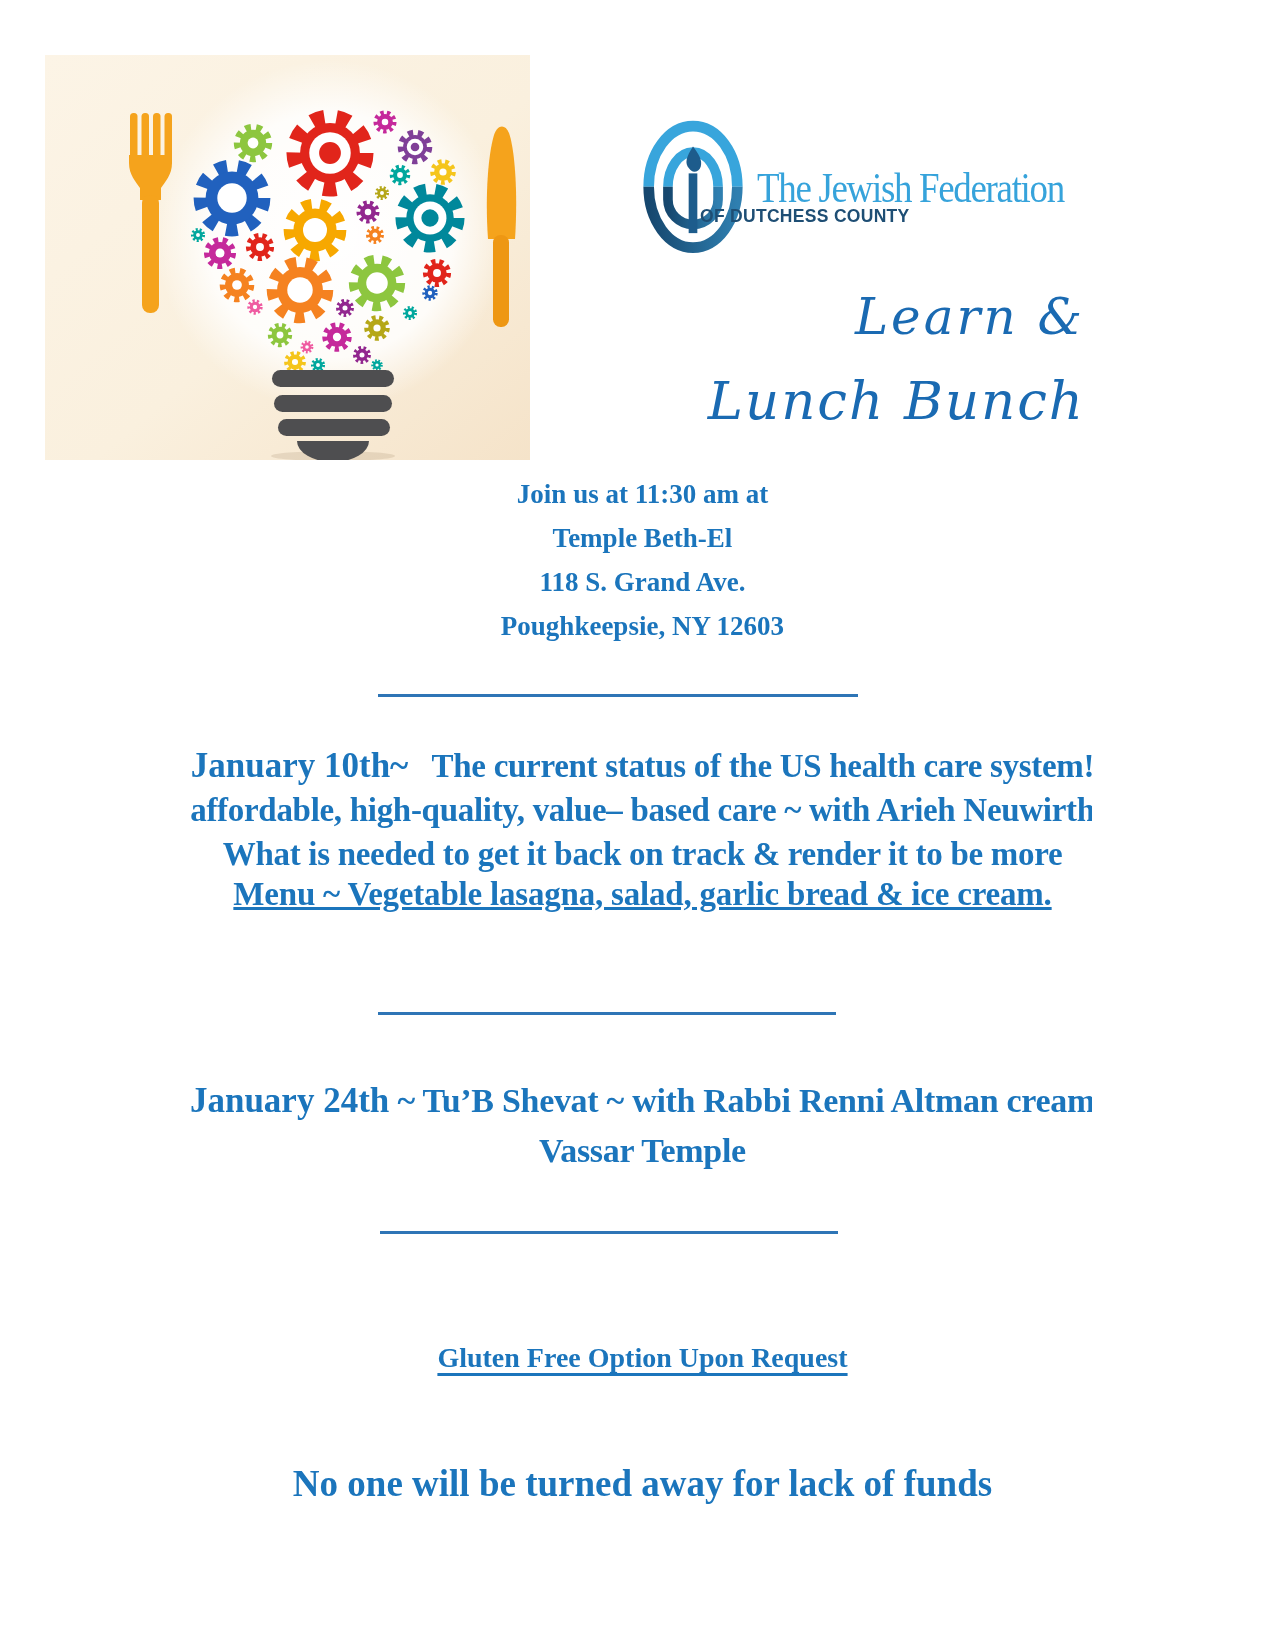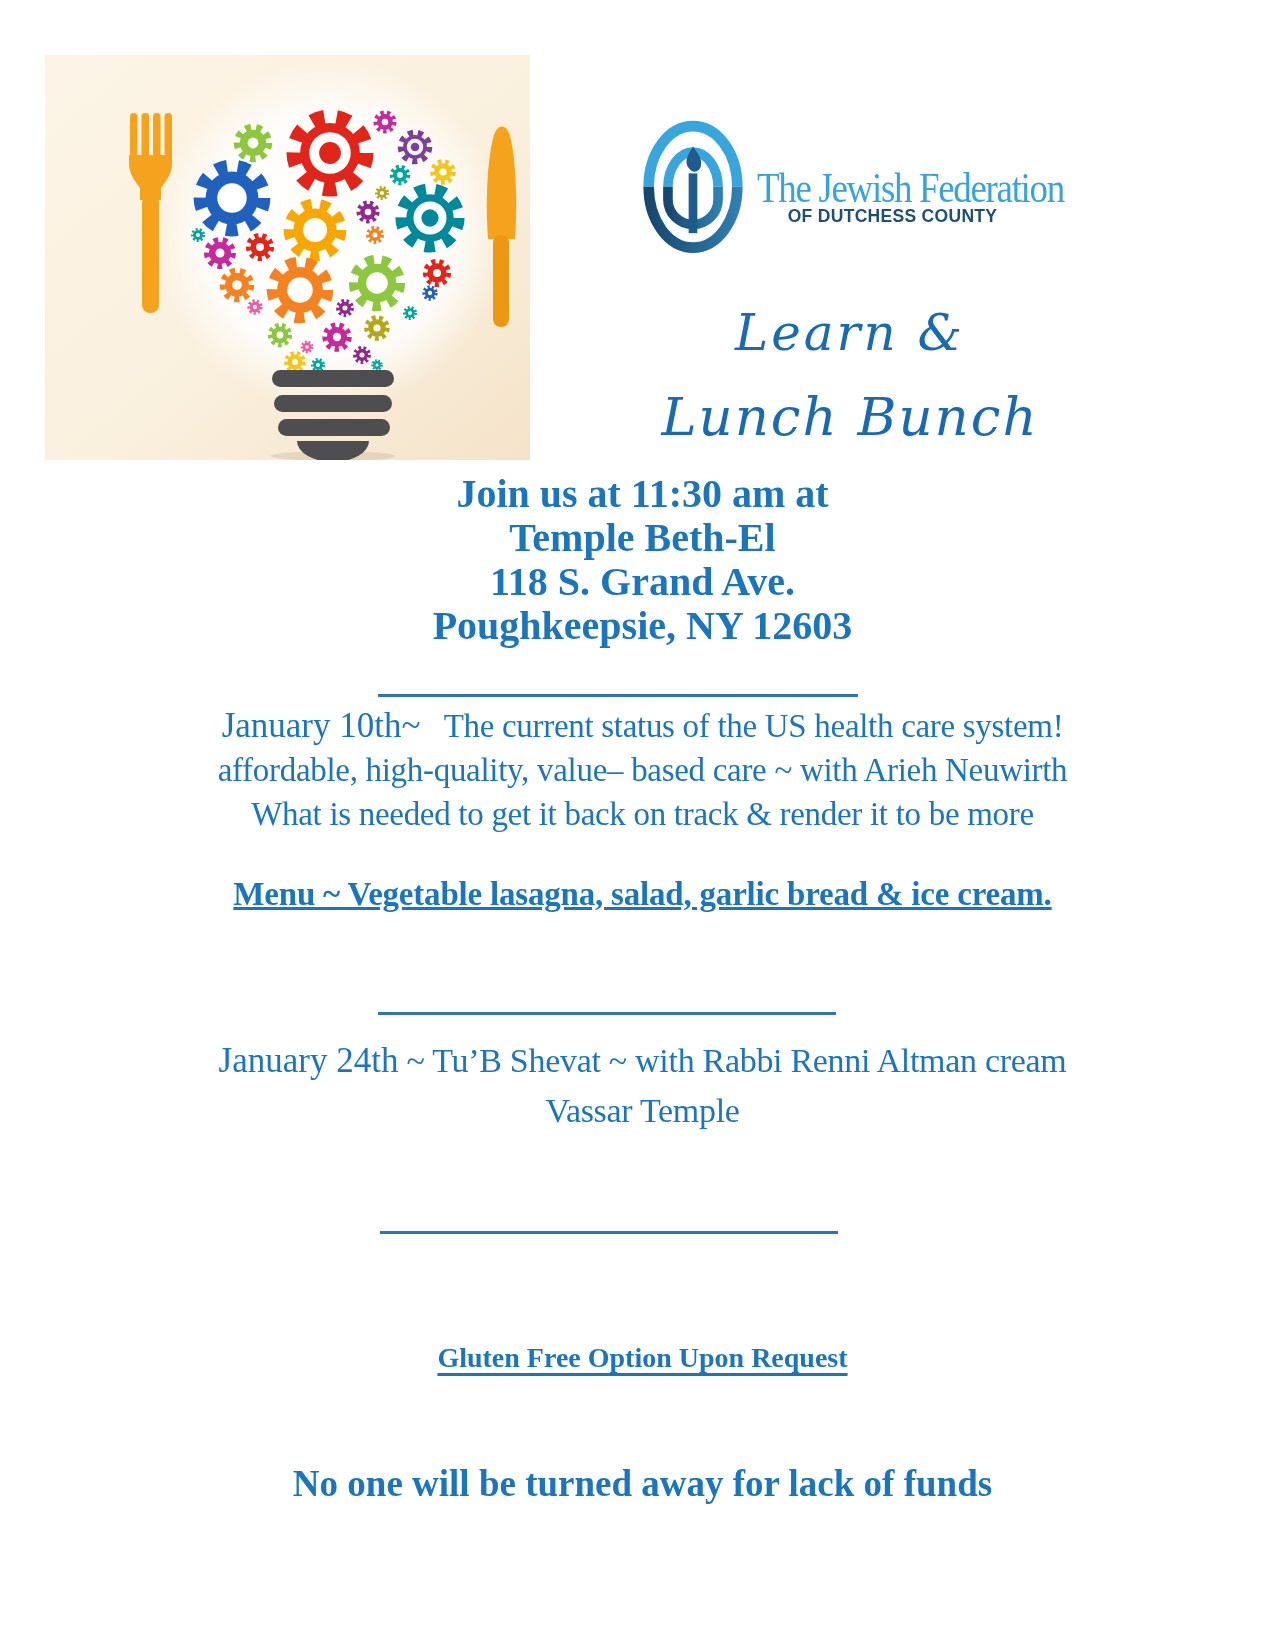--- a/index.html
+++ b/index.html
@@ -12,37 +12,37 @@
   .hero { position:absolute; left:45px; top:55px; width:485px; height:405px; }
   
   .logo-icon { position:absolute; left:640px; top:112px; width:106px; height:143px; }
   .logo-title {
     position:absolute; left:757px; top:164px; width:420px;
     font-family:"Liberation Serif", serif; font-size:42px; color:#36A3DB;
     letter-spacing:-1.5px; transform:scaleX(.88); transform-origin:left top;
     white-space:nowrap;
   }
   .logo-subtitle {
-    position:absolute; left:700px; top:206px; width:385px; text-align:center;
+    position:absolute; left:700px; top:206px; width:385px; text-align:left;
     font-family:"Liberation Sans", sans-serif; font-size:17.5px; font-weight:600;
     color:#1E4E74; letter-spacing:.3px; white-space:nowrap;
   }
   
-  .script-title { position:absolute; left:615px; top:288px; width:470px; text-align:center;
-    color:#1A6AB2; font-family:"DejaVu Serif", serif; font-style:italic;margin-top:16px; }
+  .script-title { position:absolute; left:615px; top:288px; width:470px; text-align:right;
+    color:#1A6AB2; font-family:"DejaVu Serif", serif; font-style:italic; }
   .script-line1 { font-size:50px; letter-spacing:3px; }
   .script-line2 { font-size:53px; letter-spacing:2px; margin-top:24px; }
   
   .centered { position:absolute; left:50px; width:1185px; text-align:center; color:#1B75BC; }
-  .intro { top:472px; font-size:40px; font-weight:bold; line-height:44px; }
+  .intro { top:472px; font-size:27px; font-weight:bold; line-height:44px; }
   .divider { position:absolute; height:3px; background:#2E75B6; }
   .d1 { top:694px; left:378px; width:480px; }
   .d2 { top:1012px; left:378px; width:458px; }
   .d3 { top:1231px; left:380px; width:458px; }
-  .event { font-weight:normal; letter-spacing:-.3px; }
+  .event { font-weight:bold; letter-spacing:-.3px;margin-top:40px; }
   .event1 { top:704px; font-size:33px; line-height:44px; }
   .event2 { top:1036px; font-size:34px; line-height:50px; }
   .edate { font-size:35px; letter-spacing:0; }
   .prewrap { white-space:pre-wrap; }
   .menu { font-weight:bold; font-size:33px; letter-spacing:-.2px; }
   .menu1 { top:876px;text-decoration:underline; }
   .menu2 { top:1138px; }
   .footer-line { font-weight:bold; }
   .gluten { top:1330px; font-size:28px;margin-top:12px; }
   .underline { text-decoration:underline; text-underline-offset:6px; text-decoration-thickness:2.5px; }

